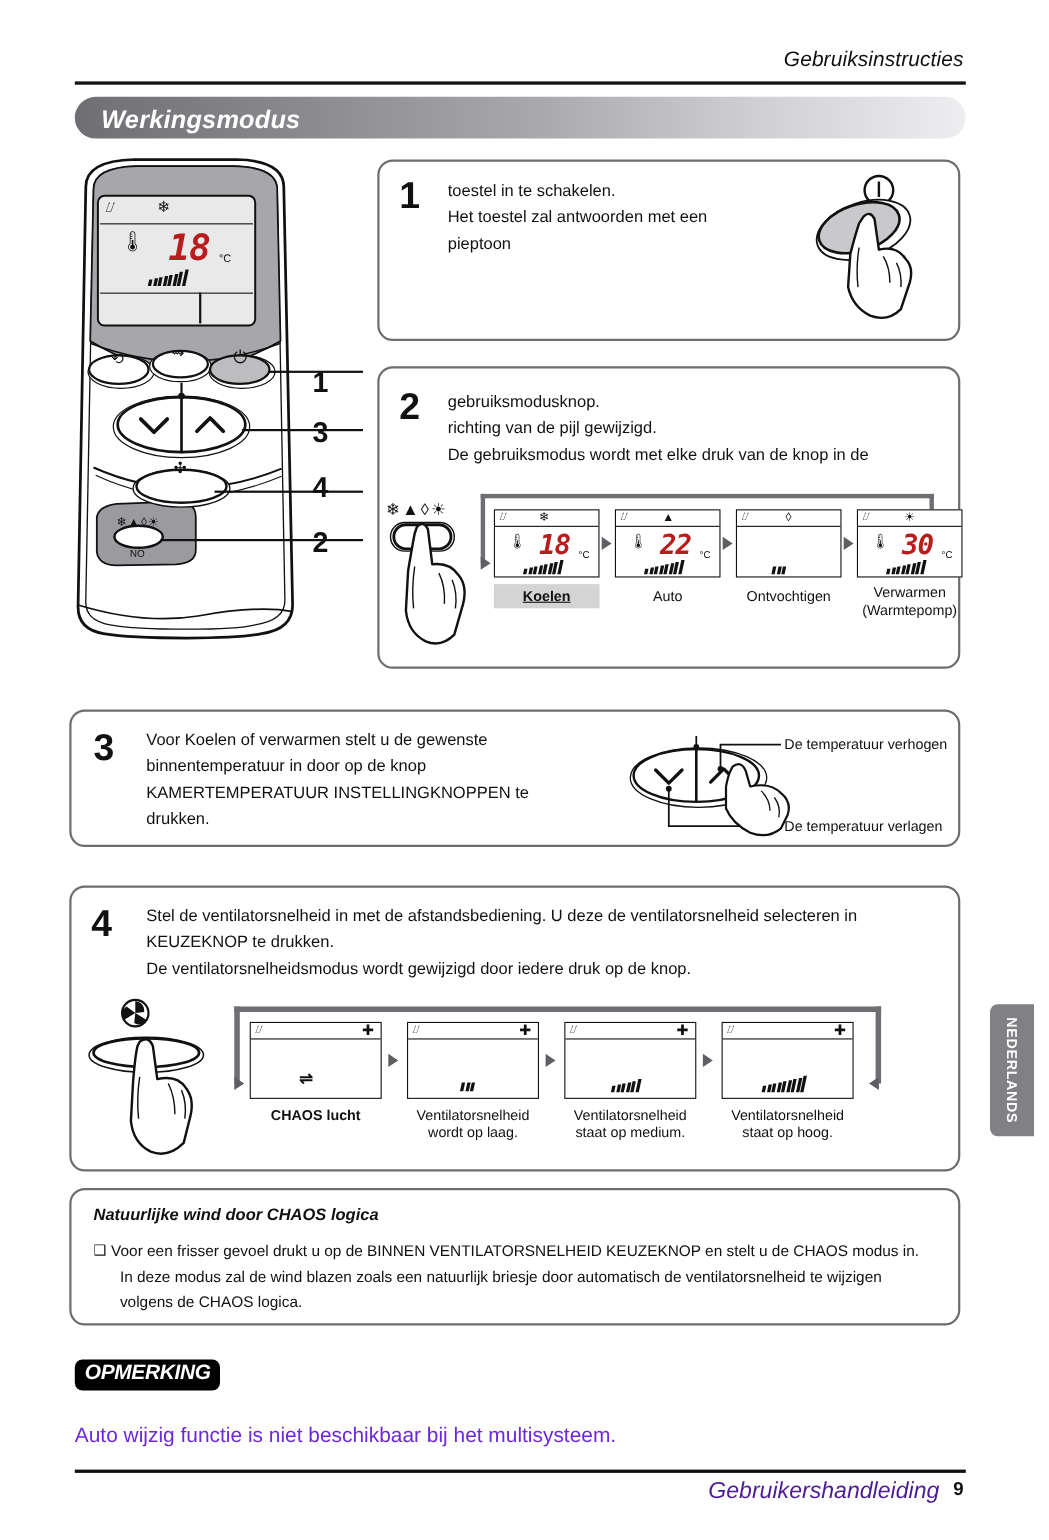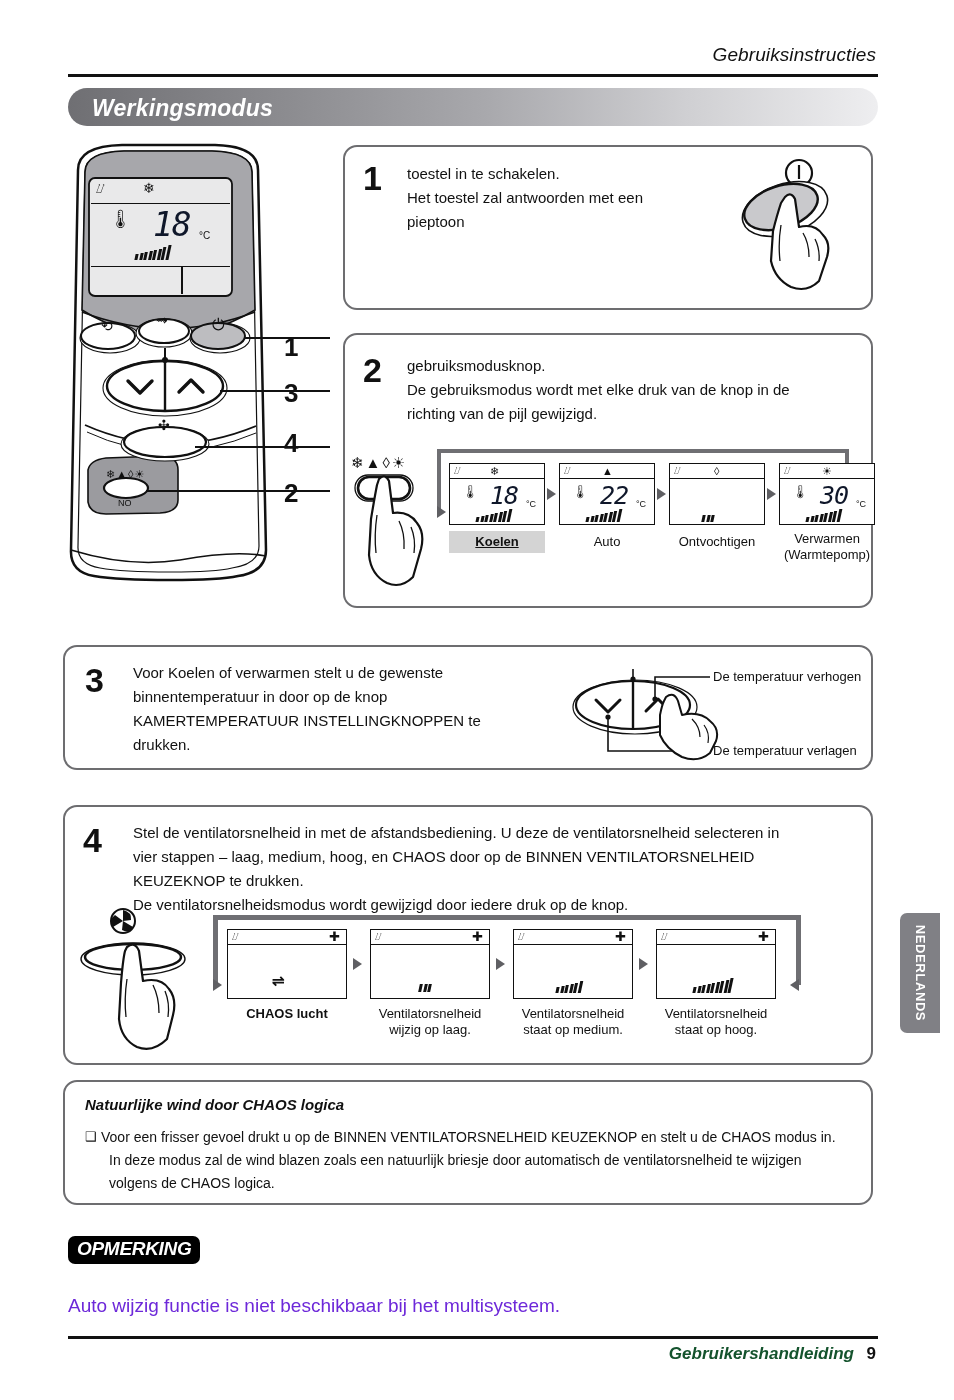--- a/index.html
+++ b/index.html
@@ -53,22 +53,22 @@
   .lcd {
     position:absolute; border:1.6px solid #111; background:#fff;
   }
   .lcd-top {
     position:absolute; left:0; right:0; top:0; height:15px;
     border-bottom:1.6px solid #111;
   }
   .lcd-sig { position:absolute; left:4px; top:2px; font-size:10px; line-height:10px; color:#111; }
   .lcd-mode { position:absolute; top:1px; font-size:11px; line-height:12px; color:#111; }
   .seg {
-    position:absolute; font-family:"DejaVu Sans Mono", monospace; font-weight:normal;
-    font-style:italic; font-size:25px; line-height:25px; color:#0f172a; letter-spacing:-1px;
+    position:absolute; font-family:"DejaVu Sans Mono", monospace; font-weight:bold;
+    font-style:italic; font-size:25px; line-height:25px; color:#b91c1c; letter-spacing:-1px;
   }
   .segc { position:absolute; font-size:9px; color:#111; }
   .therm { position:absolute; font-size:13px; line-height:13px; color:#111; }
   .bars { position:absolute; display:flex; align-items:flex-end; gap:1.5px; }
   .bars i { display:block; width:3px; background:#111; transform: skewX(-12deg); }
 
   .caption { position:absolute; text-align:center; font-size:13px; line-height:16px; color:#111; }
   .caption.sel { background:#d4d4d4; font-weight:bold;text-decoration:underline; }
 
   .arrow-r {
@@ -80,21 +80,21 @@
 
   
   .note-title { position:absolute; font-size:15px; font-weight:bold; font-style:italic; color:#111; }
   .note-body  { position:absolute; font-size:14px; line-height:23px; color:#111; }
   .opmerking {
     position:absolute; background:#000; color:#fff; border-radius:7px;
     font-size:19px; font-weight:bold; font-style:italic; padding:2px 9px 4px 9px;
     letter-spacing:-.3px;
   }
   .foot-rule { position:absolute; left:68px; top:1336px; width:810px; height:2.5px; background:#111; }
-  .foot-txt { position:absolute; right:100px; top:1344px; font-size:17px; font-style:italic; font-weight:bold; color:#14532d; }
+  .foot-txt { position:absolute; right:100px; top:1344px; font-size:21px; font-style:italic; font-weight:normal; color:#4c1d95; }
   .foot-pg  { position:absolute; right:78px; top:1344px; font-size:17px; font-weight:bold; color:#111; }
 
   
   .lang-tab {
     position:absolute; left:900px; top:913px; width:40px; height:120px;
     background:#808085; border-radius:7px 0 0 7px;
   }
   .lang-tab span {
     position:absolute; left:50%; top:50%;
     transform: translate(-50%,-50%) rotate(90deg);
@@ -222,22 +222,22 @@
       <path d="M80,76 Q86,86 86,100" fill="none" stroke="#111" stroke-width="1.3"></path>
       <path d="M92,82 Q97,92 96,104" fill="none" stroke="#111" stroke-width="1.3"></path>
       <path d="M58,68 Q55,86 57,104" fill="none" stroke="#111" stroke-width="1.3"></path>
     </svg>
   </div>
 
   <div class="box" style="left:343px;top:333px;width:530px;height:275px;">
     <span class="stepnum" style="left:18px;top:16px;">2</span>
     <div class="steptext" style="left:62px;top:19px;width:440px;">
       <div>gebruiksmodusknop.</div>
+      <div>richting van de pijl gewijzigd.</div>
       <div>De gebruiksmodus wordt met elke druk van de knop in de</div>
-      <div>richting van de pijl gewijzigd.</div>
     </div>
 
     <span style="position:absolute;left:6px;top:119px;font-size:15px;letter-spacing:2px;">❄▲◊☀</span>
     <svg width="96" height="118" viewBox="0 0 96 118" style="position:absolute;left:4px;top:138px;">
       <rect x="6" y="2" width="58" height="26" rx="13" fill="#fff" stroke="#111" stroke-width="1.3"></rect>
       <rect x="9" y="4" width="52" height="22" rx="11" fill="#fff" stroke="#111" stroke-width="2.6"></rect>
       <path d="M30,6 Q36,0 40,8 L44,40 Q60,38 68,50 Q76,60 72,76 L64,104 Q52,116 38,110 Q22,102 20,82 L22,46 Q26,22 28,12 Z" fill="#fff" stroke="#111" stroke-width="2.2" stroke-linejoin="round"></path>
       <path d="M50,48 Q56,60 55,76" fill="none" stroke="#111" stroke-width="1.3"></path>
       <path d="M62,54 Q67,66 65,80" fill="none" stroke="#111" stroke-width="1.3"></path>
       <path d="M28,42 Q25,62 27,80" fill="none" stroke="#111" stroke-width="1.3"></path>
@@ -365,21 +365,20 @@
       <path d="M144,70 Q150,78 148,88" fill="none" stroke="#111" stroke-width="1.2"></path>
     </svg>
     <span class="small-lbl" style="left:648px;top:22px;">De temperatuur verhogen</span>
     <span class="small-lbl" style="left:648px;top:96px;">De temperatuur verlagen</span>
   </div>
 
   <div class="box" style="left:63px;top:805px;width:810px;height:260px;">
     <span class="stepnum" style="left:18px;top:14px;">4</span>
     <div class="steptext" style="left:68px;top:14px;width:730px;">
       <div>Stel de ventilatorsnelheid in met de afstandsbediening. U deze de ventilatorsnelheid selecteren in</div>
-      <div>vier stappen – laag, medium, hoog, en CHAOS door op de BINNEN VENTILATORSNELHEID</div>
       <div>KEUZEKNOP te drukken.</div>
       <div>De ventilatorsnelheidsmodus wordt gewijzigd door iedere druk op de knop.</div>
     </div>
 
     <svg width="120" height="150" viewBox="0 0 120 150" style="position:absolute;left:12px;top:100px;">
       <circle cx="46" cy="14" r="12" fill="none" stroke="#111" stroke-width="2"></circle>
       <path d="M46,14 L46,3 Q55,5 54,13 Z M46,14 L56,20 Q52,27 45,23 Z M46,14 L36,20 Q31,13 38,8 Z" fill="#111"></path>
       <ellipse cx="56" cy="52" rx="52" ry="16" fill="#fff" stroke="#111" stroke-width="1.4"></ellipse>
       <ellipse cx="56" cy="50" rx="48" ry="13" fill="#fff" stroke="#111" stroke-width="2.4"></ellipse>
       <path d="M50,40 Q58,34 62,44 L66,74 Q84,70 92,82 Q100,92 96,108 L90,132 Q76,146 60,140 Q44,132 42,112 L44,76 Q46,52 48,44 Z" fill="#fff" stroke="#111" stroke-width="2.2" stroke-linejoin="round"></path>
@@ -412,21 +411,21 @@
           <span class="lcd-sig">⌰</span>
           <span class="lcd-mode" style="right:6px;font-size:13px;">✚</span>
         </div>
         <div class="bars" style="left:48px;top:52px;height:10px;">
           <i style="height:8px"></i>
             <i style="height:8px"></i>
             <i style="height:8px"></i>
         </div>
       </div>
       <div class="caption" style="position:relative;margin-top:7px;">Ventilatorsnelheid</div>
-      <div class="caption" style="position:relative;">wijzig op laag.</div>
+      <div class="caption" style="position:relative;">wordt op laag.</div>
     </div>
     <div class="arrow-r" style="left:431px;top:151px;"></div>
 
     <div style="position:absolute;left:448px;top:122px;width:120px;">
       <div class="lcd" style="position:relative;width:120px;height:70px;">
         <div class="lcd-top">
           <span class="lcd-sig">⌰</span>
           <span class="lcd-mode" style="right:6px;font-size:13px;">✚</span>
         </div>
         <div class="bars" style="left:42px;top:50px;height:13px;">

